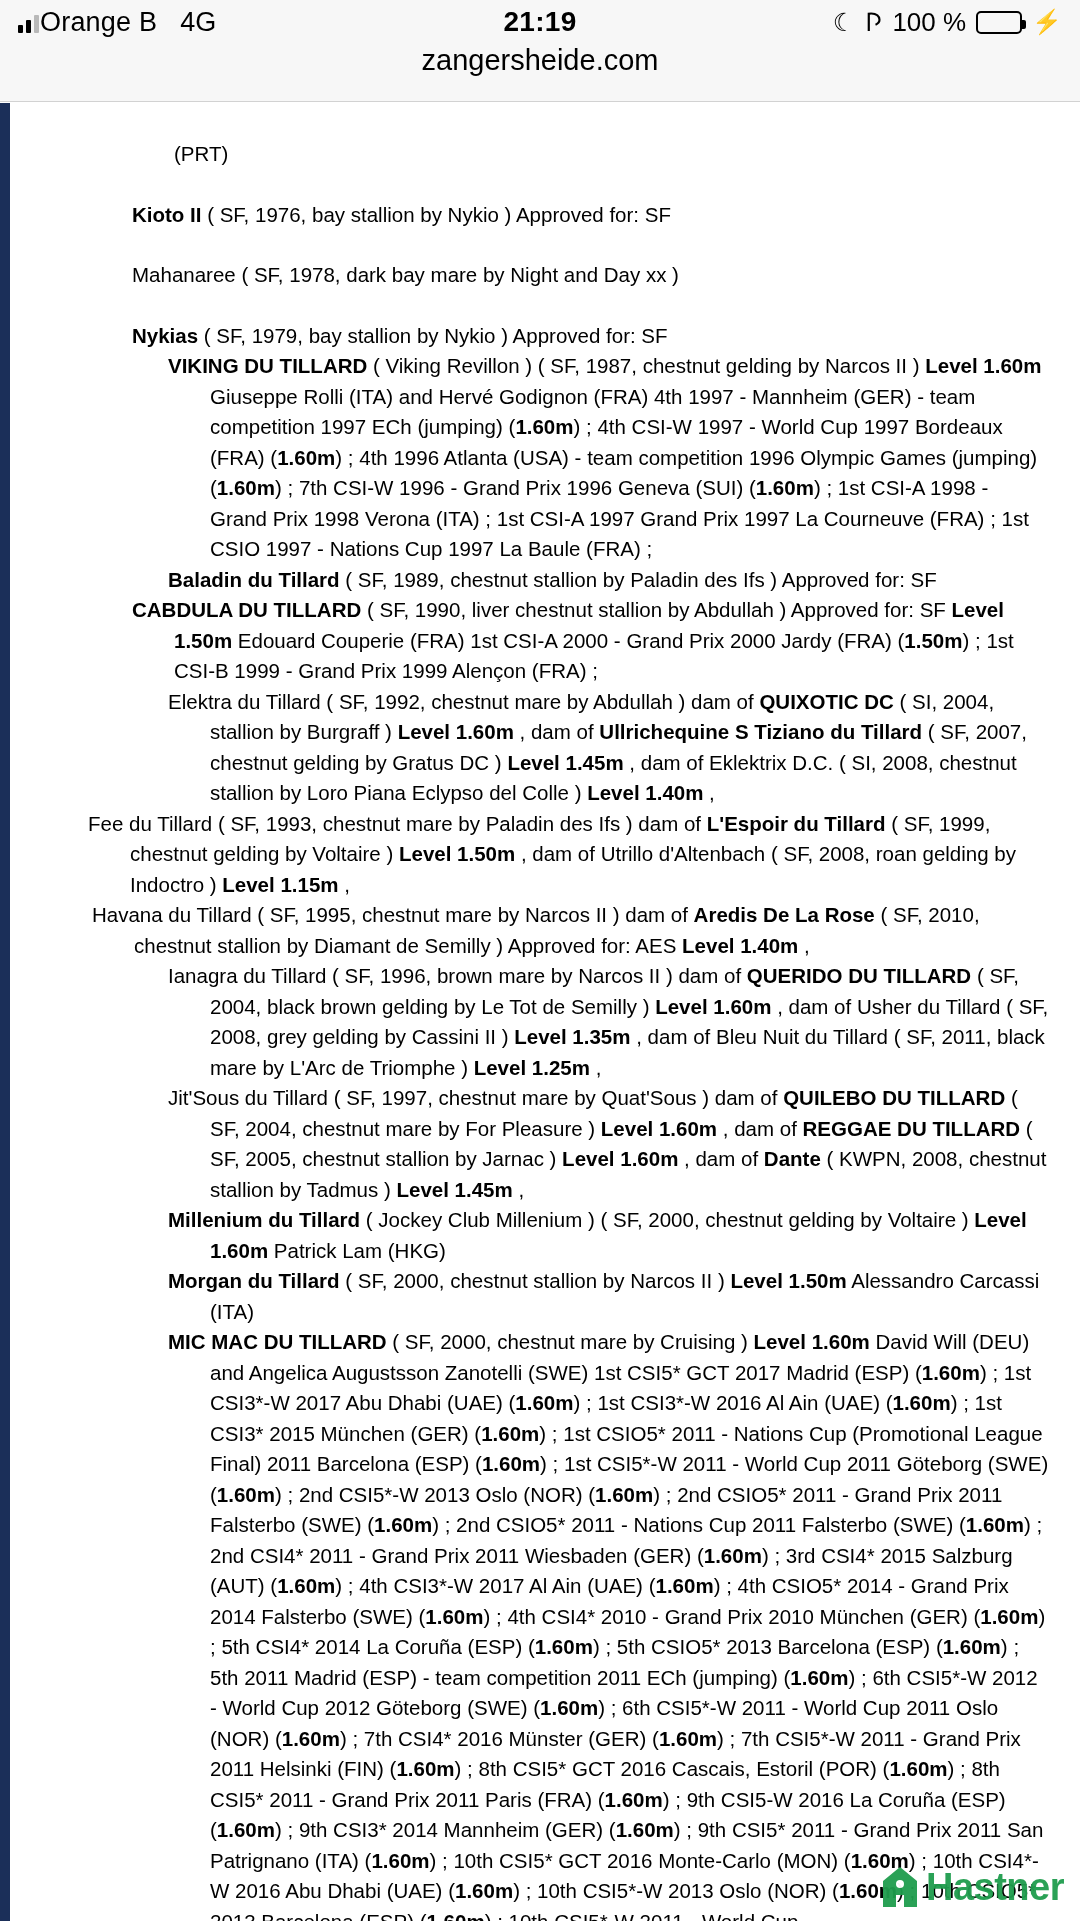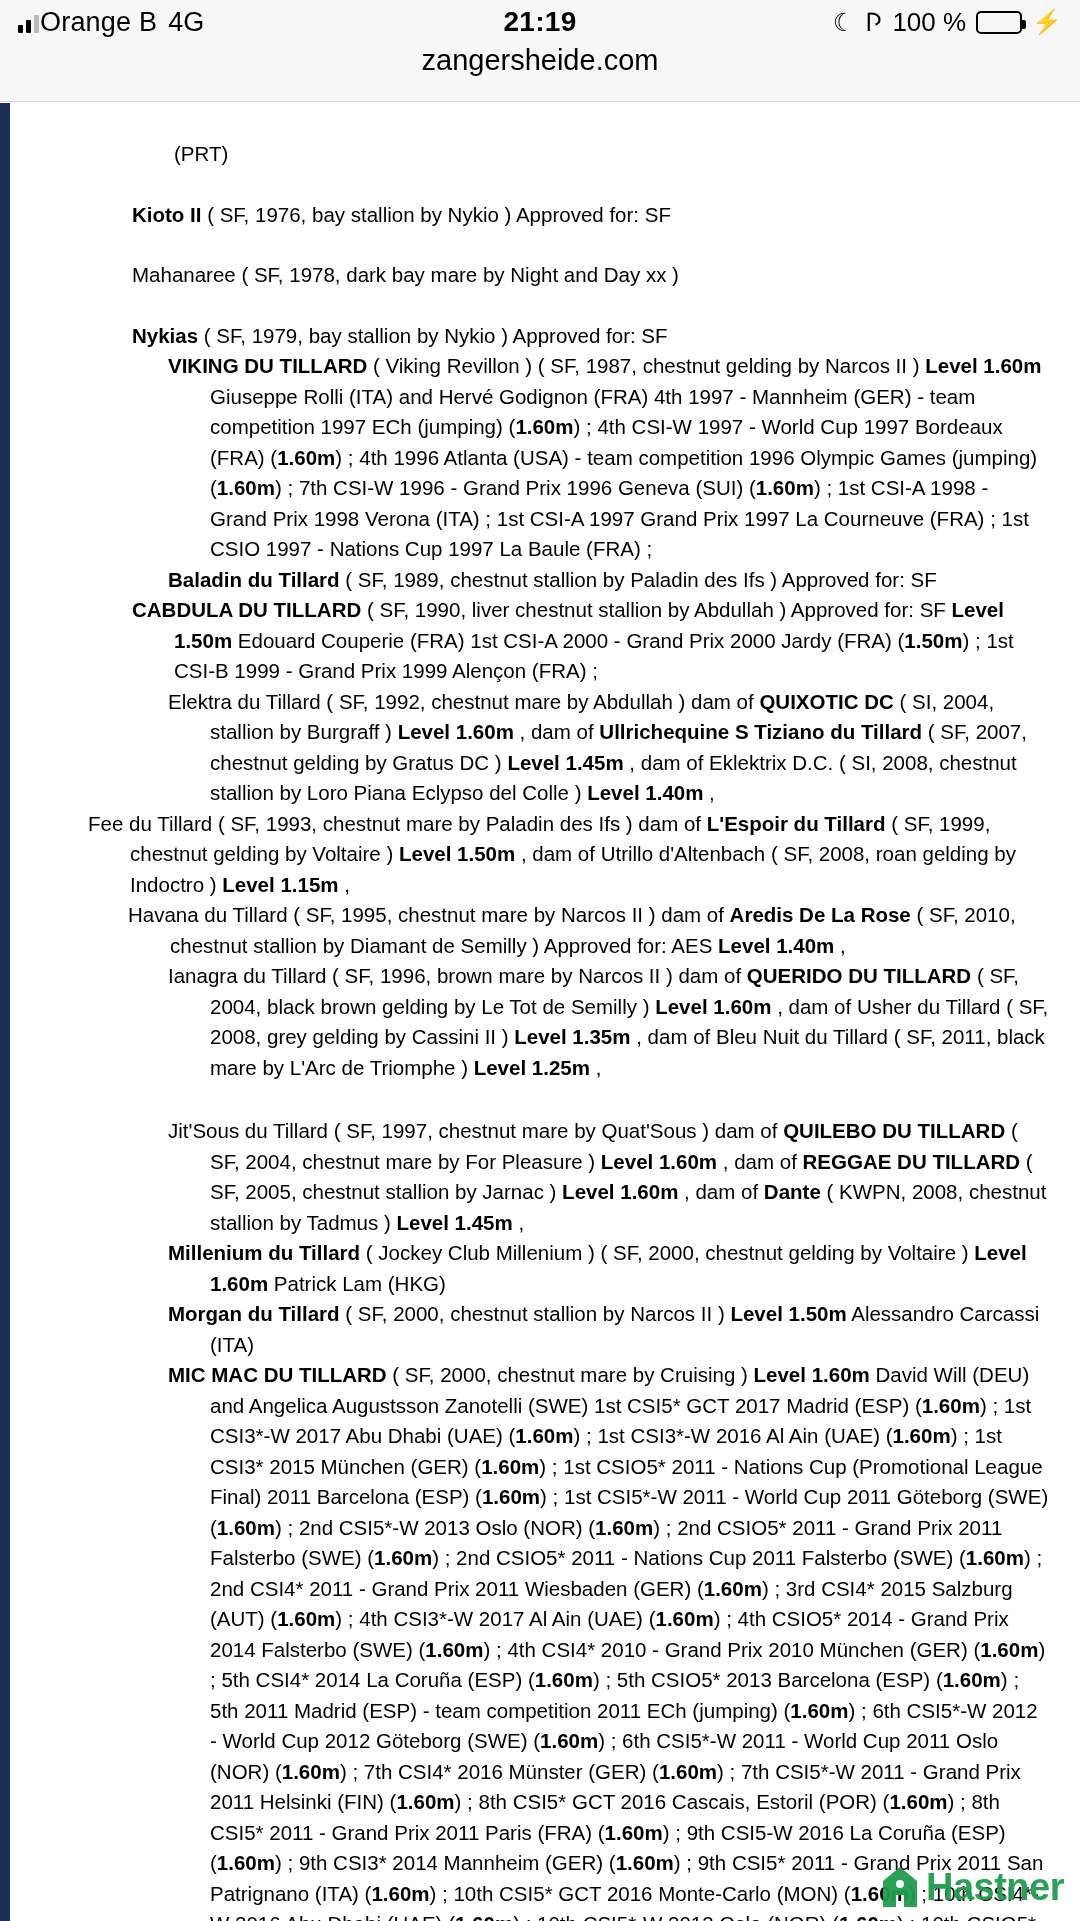--- a/index.html
+++ b/index.html
@@ -24,21 +24,21 @@
     color: #000;
     position: relative;
   }
   .sb-left { display: flex; align-items: center; gap: 1px; }
   .signal { display: flex; align-items: flex-end; gap: 3px; height: 22px; }
   .signal i { display: block; width: 5px; background: #000; border-radius: 1px; }
   .signal i:nth-child(1) { height: 8px; }
   .signal i:nth-child(2) { height: 13px; }
   .signal i:nth-child(3) { height: 18px; background: #b9b9b9; }
   .carrier { font-size: 27px; letter-spacing: 0.2px; }
-  .nettype { font-size: 27px; margin-left: 10px; }
+  .nettype { font-size: 27px; margin-left: 22px; }
   .sb-center {
     position: absolute;
     left: 0; right: 0;
     text-align: center;
     font-size: 28px;
     font-weight: 600;
     letter-spacing: 0.3px;
   }
   .sb-right {
     margin-left: auto;
@@ -153,23 +153,23 @@
   <div class="content" id="doc-content">
       <p class="blk lvl0" style="margin-left: 138px; padding-left: 0px; text-indent: 0px;">(PRT)</p>
       <p class="blk lvl0"><b>Kioto II</b> ( SF, 1976, bay stallion by Nykio ) Approved for: SF</p>
       <p class="blk lvl0">Mahanaree ( SF, 1978, dark bay mare by Night and Day xx )</p>
       <p class="blk lvl0"><b>Nykias</b> ( SF, 1979, bay stallion by Nykio ) Approved for: SF</p>
       <p class="blk lvl1" style="margin-left: 132px;"><b>VIKING DU TILLARD</b> ( Viking Revillon ) ( SF, 1987, chestnut gelding by Narcos II ) <b>Level 1.60m</b> Giuseppe Rolli (ITA) and Hervé Godignon (FRA) 4th 1997 - Mannheim (GER) - team competition 1997 ECh (jumping) (<b>1.60m</b>) ;  4th CSI-W 1997 - World Cup 1997 Bordeaux (FRA) (<b>1.60m</b>) ;  4th 1996 Atlanta (USA) - team competition 1996 Olympic Games (jumping) (<b>1.60m</b>) ;  7th CSI-W 1996 - Grand Prix 1996 Geneva (SUI) (<b>1.60m</b>) ;  1st CSI-A 1998 - Grand Prix 1998 Verona (ITA) ;  1st CSI-A 1997 Grand Prix 1997 La Courneuve (FRA) ;  1st CSIO 1997 - Nations Cup 1997 La Baule (FRA) ;</p>
       <p class="blk lvl1" style="margin-left: 132px;"><b>Baladin du Tillard</b> ( SF, 1989, chestnut stallion by Paladin des Ifs ) Approved for: SF</p>
       <p class="blk lvl1" style="margin-left: 96px;"><b>CABDULA DU TILLARD</b> ( SF, 1990, liver chestnut stallion by Abdullah ) Approved for: SF <b>Level 1.50m</b> Edouard Couperie (FRA) 1st CSI-A 2000 - Grand Prix 2000 Jardy (FRA) (<b>1.50m</b>) ;  1st CSI-B 1999 - Grand Prix 1999 Alençon (FRA) ;</p>
       <p class="blk lvl1" style="margin-left: 132px;">Elektra du Tillard ( SF, 1992, chestnut mare by Abdullah ) dam of <b>QUIXOTIC DC</b> ( SI, 2004, stallion by Burgraff ) <b>Level 1.60m</b> ,  dam of <b>Ullrichequine S Tiziano du Tillard</b> ( SF, 2007, chestnut gelding by Gratus DC ) <b>Level 1.45m</b> ,  dam of Eklektrix D.C. ( SI, 2008, chestnut stallion by Loro Piana Eclypso del Colle ) <b>Level 1.40m</b> ,</p>
       <p class="blk lvl1" style="margin-left: 52px;">Fee du Tillard ( SF, 1993, chestnut mare by Paladin des Ifs ) dam of <b>L'Espoir du Tillard</b> ( SF, 1999, chestnut gelding by Voltaire ) <b>Level 1.50m</b> ,  dam of Utrillo d'Altenbach ( SF, 2008, roan gelding by Indoctro ) <b>Level 1.15m</b> ,</p>
-      <p class="blk lvl1" style="margin-left: 92px;">Havana du Tillard ( SF, 1995, chestnut mare by Narcos II ) dam of <b>Aredis De La Rose</b> ( SF, 2010, chestnut stallion by Diamant de Semilly ) Approved for: AES <b>Level 1.40m</b> ,</p>
+      <p class="blk lvl1" style="margin-left: 56px;">Havana du Tillard ( SF, 1995, chestnut mare by Narcos II ) dam of <b>Aredis De La Rose</b> ( SF, 2010, chestnut stallion by Diamant de Semilly ) Approved for: AES <b>Level 1.40m</b> ,</p>
       <p class="blk lvl1" style="margin-left: 132px;">Ianagra du Tillard ( SF, 1996, brown mare by Narcos II ) dam of <b>QUERIDO DU TILLARD</b> ( SF, 2004, black brown gelding by Le Tot de Semilly ) <b>Level 1.60m</b> ,  dam of Usher du Tillard ( SF, 2008, grey gelding by Cassini II ) <b>Level 1.35m</b> ,  dam of Bleu Nuit du Tillard ( SF, 2011, black mare by L'Arc de Triomphe ) <b>Level 1.25m</b> ,</p>
-      <p class="blk lvl1" style="margin-left: 132px; margin-top: 33px;">Jit'Sous du Tillard ( SF, 1997, chestnut mare by Quat'Sous ) dam of <b>QUILEBO DU TILLARD</b> ( SF, 2004, chestnut mare by For Pleasure ) <b>Level 1.60m</b> ,  dam of <b>REGGAE DU TILLARD</b> ( SF, 2005, chestnut stallion by Jarnac ) <b>Level 1.60m</b> ,  dam of <b>Dante</b> ( KWPN, 2008, chestnut stallion by Tadmus ) <b>Level 1.45m</b> ,</p>
+      <p class="blk lvl1" style="margin-left: 132px;">Jit'Sous du Tillard ( SF, 1997, chestnut mare by Quat'Sous ) dam of <b>QUILEBO DU TILLARD</b> ( SF, 2004, chestnut mare by For Pleasure ) <b>Level 1.60m</b> ,  dam of <b>REGGAE DU TILLARD</b> ( SF, 2005, chestnut stallion by Jarnac ) <b>Level 1.60m</b> ,  dam of <b>Dante</b> ( KWPN, 2008, chestnut stallion by Tadmus ) <b>Level 1.45m</b> ,</p>
       <p class="blk lvl1" style="margin-left: 132px;"><b>Millenium du Tillard</b> ( Jockey Club Millenium ) ( SF, 2000, chestnut gelding by Voltaire ) <b>Level 1.60m</b> Patrick Lam (HKG)</p>
       <p class="blk lvl1" style="margin-left: 132px;"><b>Morgan du Tillard</b> ( SF, 2000, chestnut stallion by Narcos II ) <b>Level 1.50m</b> Alessandro Carcassi (ITA)</p>
       <p class="blk lvl1" style="margin-left: 132px;"><b>MIC MAC DU TILLARD</b> ( SF, 2000, chestnut mare by Cruising ) <b>Level 1.60m</b> David Will (DEU) and Angelica Augustsson Zanotelli (SWE) 1st CSI5* GCT 2017 Madrid (ESP) (<b>1.60m</b>) ;  1st CSI3*-W 2017 Abu Dhabi (UAE) (<b>1.60m</b>) ;  1st CSI3*-W 2016 Al Ain (UAE) (<b>1.60m</b>) ;  1st CSI3* 2015 München (GER) (<b>1.60m</b>) ;  1st CSIO5* 2011 - Nations Cup (Promotional League Final) 2011 Barcelona (ESP) (<b>1.60m</b>) ;  1st CSI5*-W 2011 - World Cup 2011 Göteborg (SWE) (<b>1.60m</b>) ;  2nd CSI5*-W 2013 Oslo (NOR) (<b>1.60m</b>) ;  2nd CSIO5* 2011 - Grand Prix 2011 Falsterbo (SWE) (<b>1.60m</b>) ;  2nd CSIO5* 2011 - Nations Cup 2011 Falsterbo (SWE) (<b>1.60m</b>) ;  2nd CSI4* 2011 - Grand Prix 2011 Wiesbaden (GER) (<b>1.60m</b>) ;  3rd CSI4* 2015 Salzburg (AUT) (<b>1.60m</b>) ;  4th CSI3*-W 2017 Al Ain (UAE) (<b>1.60m</b>) ;  4th CSIO5* 2014 - Grand Prix 2014 Falsterbo (SWE) (<b>1.60m</b>) ;  4th CSI4* 2010 - Grand Prix 2010 München (GER) (<b>1.60m</b>) ;  5th CSI4* 2014 La Coruña (ESP) (<b>1.60m</b>) ;  5th CSIO5* 2013 Barcelona (ESP) (<b>1.60m</b>) ;  5th 2011 Madrid (ESP) - team competition 2011 ECh (jumping) (<b>1.60m</b>) ;  6th CSI5*-W 2012 - World Cup 2012 Göteborg (SWE) (<b>1.60m</b>) ;  6th CSI5*-W 2011 - World Cup 2011 Oslo (NOR) (<b>1.60m</b>) ;  7th CSI4* 2016 Münster (GER) (<b>1.60m</b>) ;  7th CSI5*-W 2011 - Grand Prix 2011 Helsinki (FIN) (<b>1.60m</b>) ;  8th CSI5* GCT 2016 Cascais, Estoril (POR) (<b>1.60m</b>) ;  8th CSI5* 2011 - Grand Prix 2011 Paris (FRA) (<b>1.60m</b>) ;  9th CSI5-W 2016 La Coruña (ESP) (<b>1.60m</b>) ;  9th CSI3* 2014 Mannheim (GER) (<b>1.60m</b>) ;  9th CSI5* 2011 - Grand Prix 2011 San Patrignano (ITA) (<b>1.60m</b>) ;  10th CSI5* GCT 2016 Monte-Carlo (MON) (<b>1.60m</b>) ;  10th CSI4*-W 2016 Abu Dhabi (UAE) (<b>1.60m</b>) ;  10th CSI5*-W 2013 Oslo (NOR) (<b>1.60m</b>) ;  10th CSIO5* 2013 Barcelona (ESP) (<b>1.60m</b>) ;  10th CSI5*-W 2011 - World Cup</p>
     </div>
 
   <div class="watermark">
     <svg class="wm-mark" viewBox="0 0 40 44">
       <path d="M20 2 L37 16 L37 42 L24 42 L24 30 L16 30 L16 42 L3 42 L3 16 Z" fill="#1f9d4d"></path>
       <circle cx="20" cy="19" r="4" fill="#ffffff"></circle>
     </svg>

